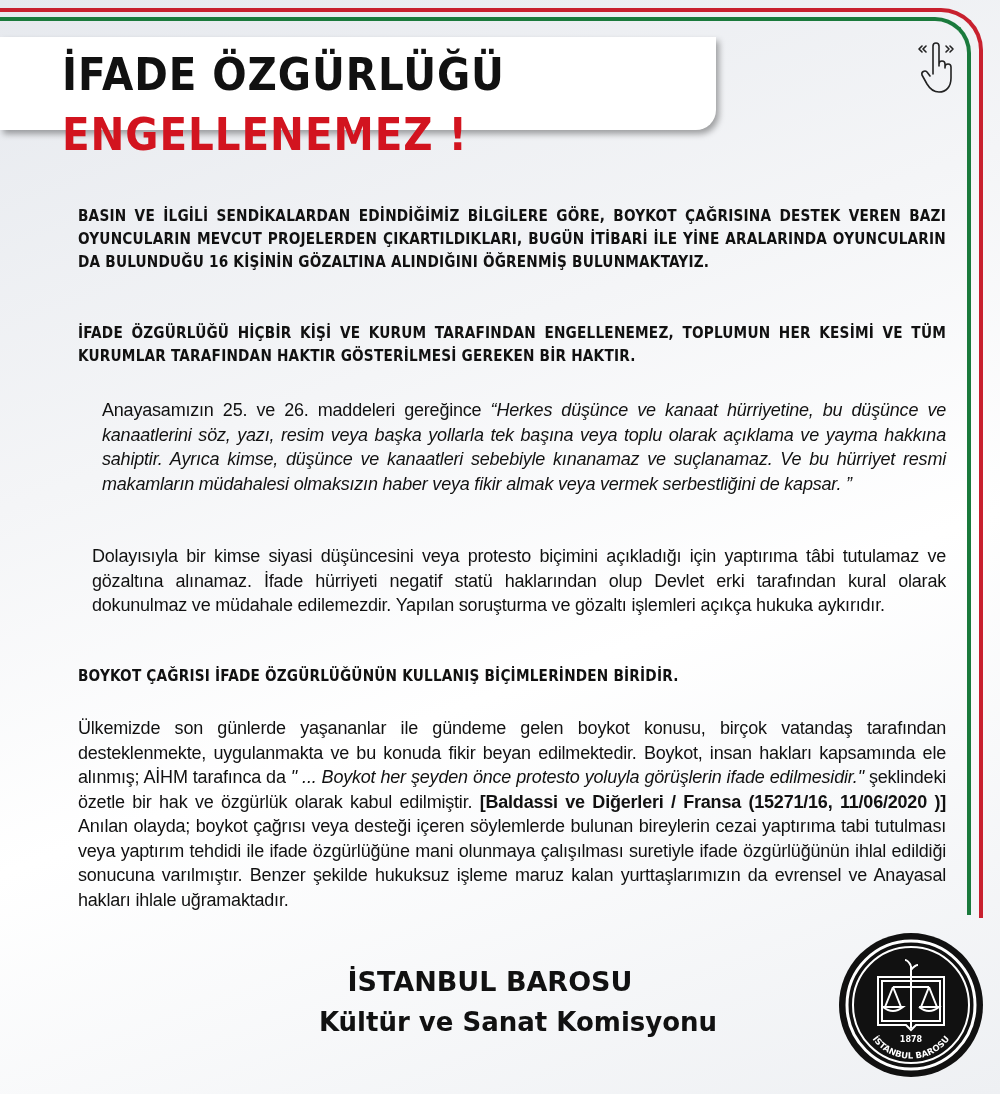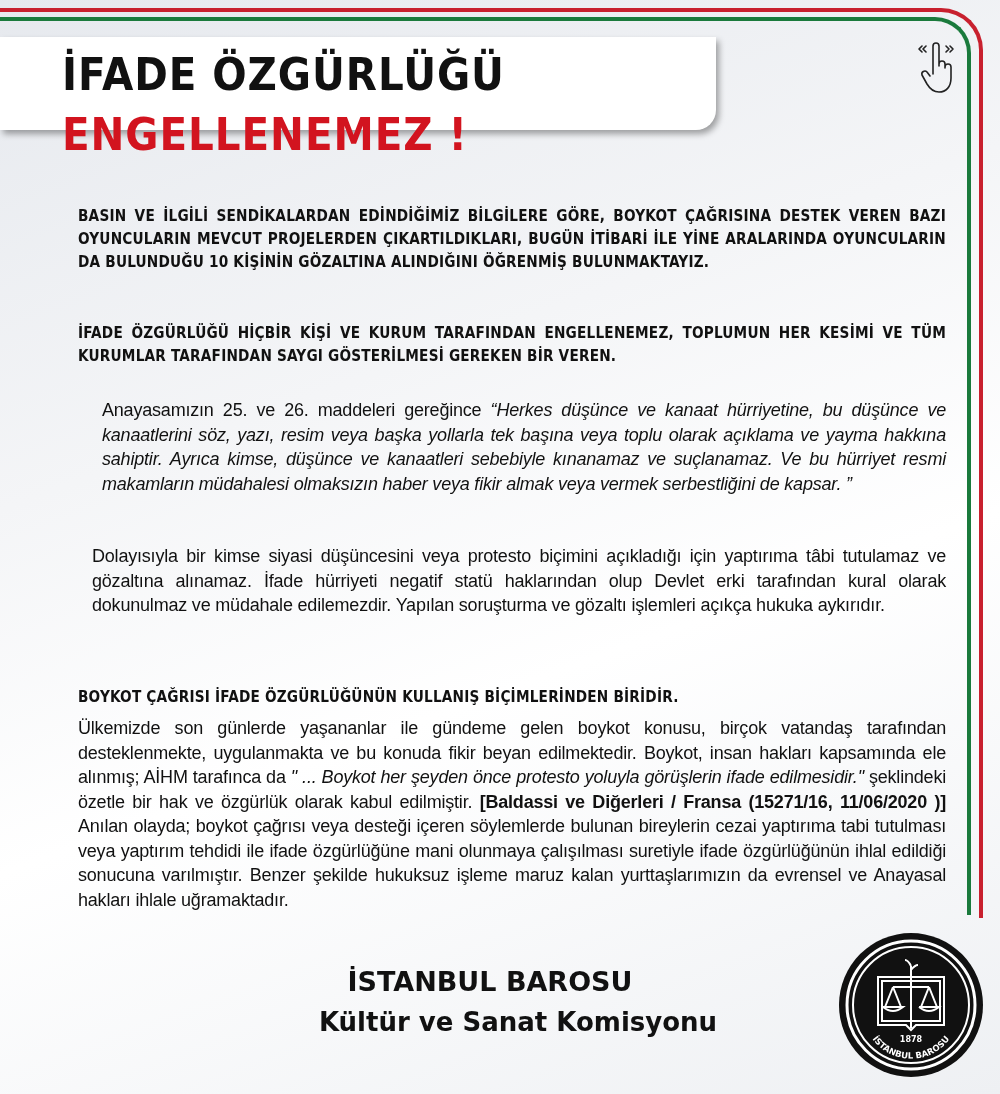--- a/index.html
+++ b/index.html
@@ -41,21 +41,21 @@
   .body-txt {
     font-family:"Liberation Sans", sans-serif; font-size:18px; line-height:24.5px;
     letter-spacing:-0.2px;
   }
   .it { font-style:italic; }
   .bi { font-weight:bold; }
   .p1 { position:absolute; top:0; }
   .p2 { position:absolute; top:117px; }
   .p3 { position:absolute; top:193px;margin-left:24px; }
   .p4 { position:absolute; top:339px;margin-left:14px; }
-  .p5 { position:absolute; top:481px; }
+  .p5 { position:absolute; top:460px; }
   .p6 { position:absolute; top:511px; }
   .footer-org {
     position:absolute; left:0; width:1000px; text-align:center;
     font-family:"DejaVu Sans", sans-serif; font-weight:bold; color:#111;
   }
   .footer-org.l1 { top:966px; font-size:27px; left:-10px; }
   .footer-org.l2 { top:1007px; font-size:26px; left:18px; }
   .logo { position:absolute; left:838px; top:932px; width:146px; height:146px; }
 </style>
 </head>
@@ -71,22 +71,22 @@
 
 <svg class="hand-icon" viewBox="0 0 40 56">
   <g fill="none" stroke="#222" stroke-width="1.6" stroke-linecap="round" stroke-linejoin="round">
     <path d="M4 6 L1 9 L4 12 M8 6 L5 9 L8 12"></path>
     <path d="M28 6 L31 9 L28 12 M32 6 L35 9 L32 12"></path>
     <path d="M15 34 V6 a3 3 0 0 1 6 0 V26 M21 24 a3 3 0 0 1 6 0 V28 M27 27 a3 3 0 0 1 6 0 V38 c0 9 -5 14 -12 14 c-6 0 -9 -3 -12 -8 l-5 -9 a3 3 0 0 1 5 -3 l3 4"></path>
   </g>
 </svg>
 
 <div class="content">
-  <p class="p caps p1">BASIN VE İLGİLİ SENDİKALARDAN EDİNDİĞİMİZ BİLGİLERE GÖRE, BOYKOT ÇAĞRISINA DESTEK VEREN BAZI OYUNCULARIN MEVCUT PROJELERDEN ÇIKARTILDIKLARI, BUGÜN İTİBARİ İLE YİNE ARALARINDA OYUNCULARIN DA BULUNDUĞU 10 KİŞİNİN GÖZALTINA ALINDIĞINI ÖĞRENMİŞ BULUNMAKTAYIZ.</p>
-  <p class="p caps p2">İFADE ÖZGÜRLÜĞÜ HİÇBİR KİŞİ VE KURUM TARAFINDAN ENGELLENEMEZ, TOPLUMUN HER KESİMİ VE TÜM KURUMLAR TARAFINDAN SAYGI GÖSTERİLMESİ GEREKEN BİR VEREN.</p>
+  <p class="p caps p1">BASIN VE İLGİLİ SENDİKALARDAN EDİNDİĞİMİZ BİLGİLERE GÖRE, BOYKOT ÇAĞRISINA DESTEK VEREN BAZI OYUNCULARIN MEVCUT PROJELERDEN ÇIKARTILDIKLARI, BUGÜN İTİBARİ İLE YİNE ARALARINDA OYUNCULARIN DA BULUNDUĞU 16 KİŞİNİN GÖZALTINA ALINDIĞINI ÖĞRENMİŞ BULUNMAKTAYIZ.</p>
+  <p class="p caps p2">İFADE ÖZGÜRLÜĞÜ HİÇBİR KİŞİ VE KURUM TARAFINDAN ENGELLENEMEZ, TOPLUMUN HER KESİMİ VE TÜM KURUMLAR TARAFINDAN HAKTIR GÖSTERİLMESİ GEREKEN BİR HAKTIR.</p>
   <p class="p body-txt p3">
     <span>Anayasamızın 25. ve 26. maddeleri gereğince </span><span class="it">“Herkes düşünce ve kanaat hürriyetine,  bu düşünce ve kanaatlerini söz, yazı, resim veya başka yollarla tek başına veya toplu olarak açıklama ve yayma hakkına sahiptir.  Ayrıca kimse, düşünce ve kanaatleri sebebiyle kınanamaz ve suçlanamaz. Ve bu hürriyet resmi makamların müdahalesi olmaksızın haber veya fikir almak veya vermek serbestliğini de kapsar. ”</span>
   </p>
   <p class="p body-txt p4">Dolayısıyla bir kimse siyasi düşüncesini veya protesto biçimini açıkladığı için yaptırıma tâbi tutulamaz ve gözaltına alınamaz. İfade hürriyeti negatif statü haklarından olup Devlet erki tarafından kural olarak dokunulmaz ve müdahale edilemezdir. Yapılan soruşturma ve gözaltı işlemleri açıkça hukuka aykırıdır.</p>
   <p class="p caps p5">BOYKOT ÇAĞRISI İFADE ÖZGÜRLÜĞÜNÜN KULLANIŞ BİÇİMLERİNDEN BİRİDİR.</p>
   <p class="p body-txt p6">
     <span>Ülkemizde son günlerde yaşananlar ile gündeme gelen  boykot konusu, birçok vatandaş tarafından desteklenmekte, uygulanmakta ve bu konuda fikir beyan edilmektedir. Boykot, insan hakları kapsamında ele alınmış; AİHM tarafınca da  </span><span class="it">" ... Boykot her şeyden önce protesto yoluyla görüşlerin ifade edilmesidir."</span><span> şeklindeki özetle bir hak ve özgürlük olarak kabul edilmiştir. </span><span class="bi">[Baldassi ve Diğerleri / Fransa (15271/16, 11/06/2020 )]</span><span> Anılan olayda; boykot çağrısı veya desteği içeren söylemlerde bulunan bireylerin cezai yaptırıma tabi tutulması veya yaptırım tehdidi ile ifade özgürlüğüne mani olunmaya çalışılması suretiyle ifade özgürlüğünün ihlal edildiği sonucuna varılmıştır.  Benzer şekilde hukuksuz işleme maruz kalan yurttaşlarımızın da evrensel ve Anayasal hakları ihlale uğramaktadır.</span>
   </p>
 </div>
 

